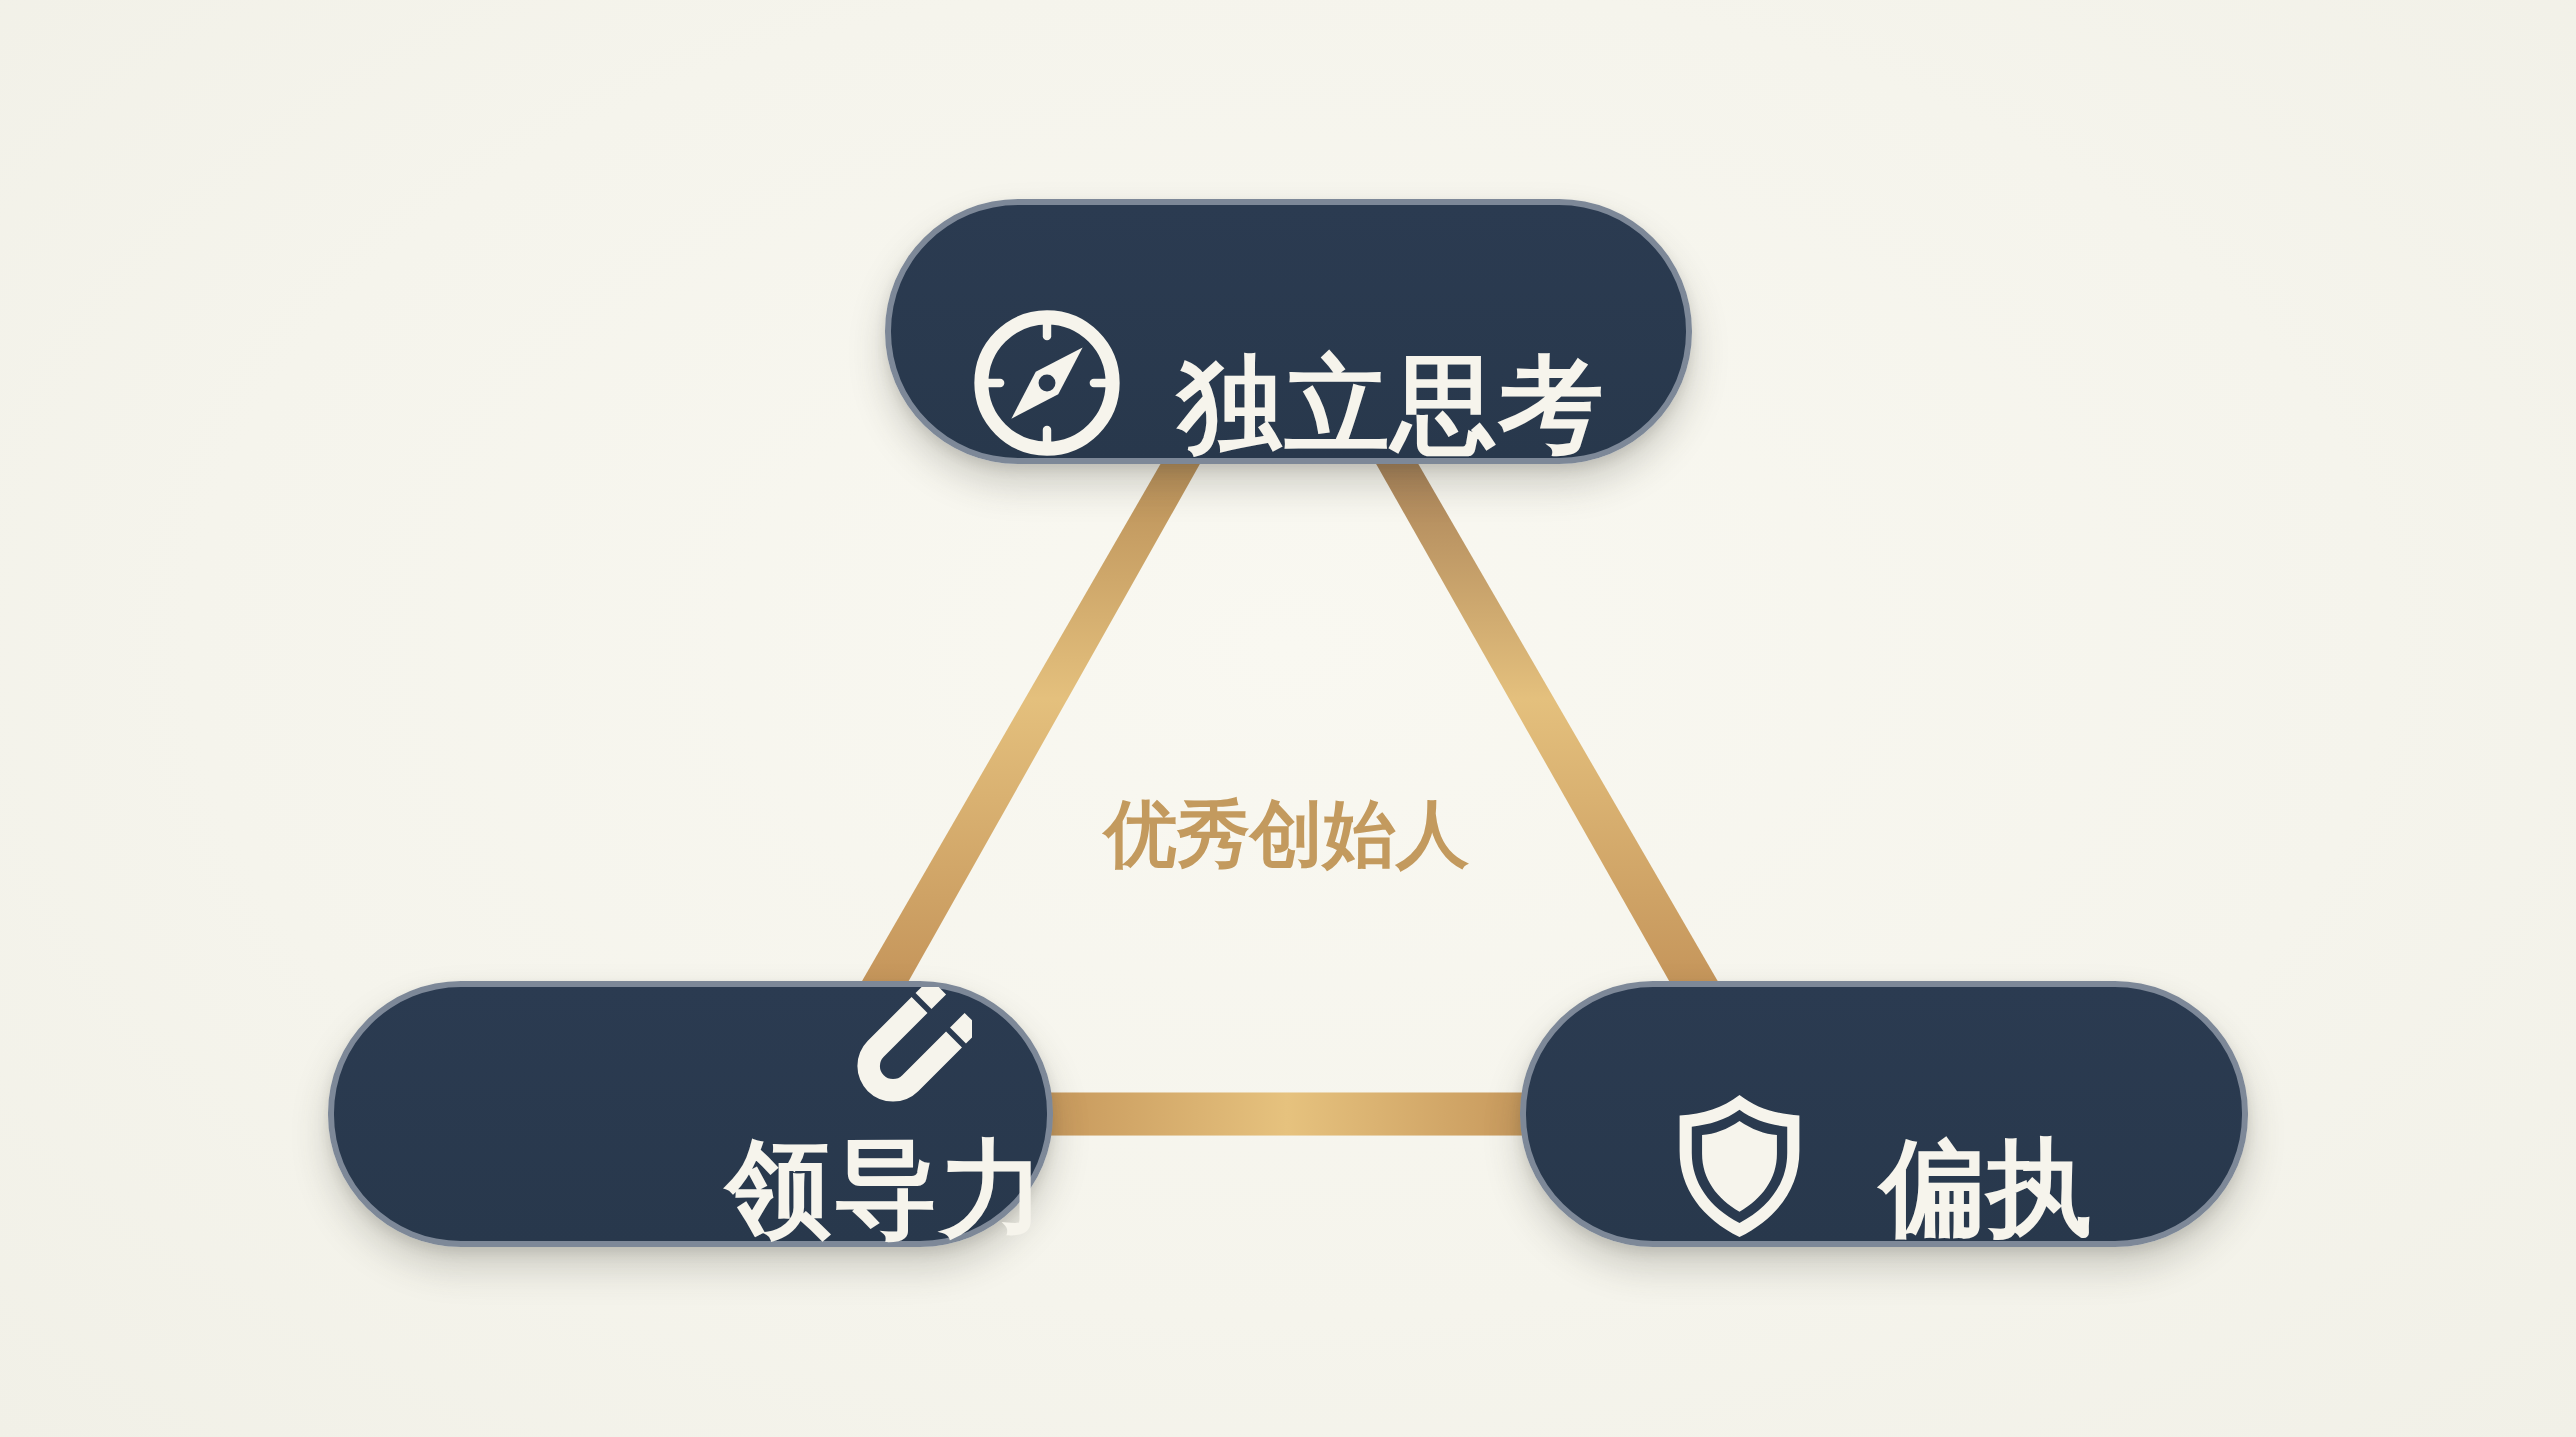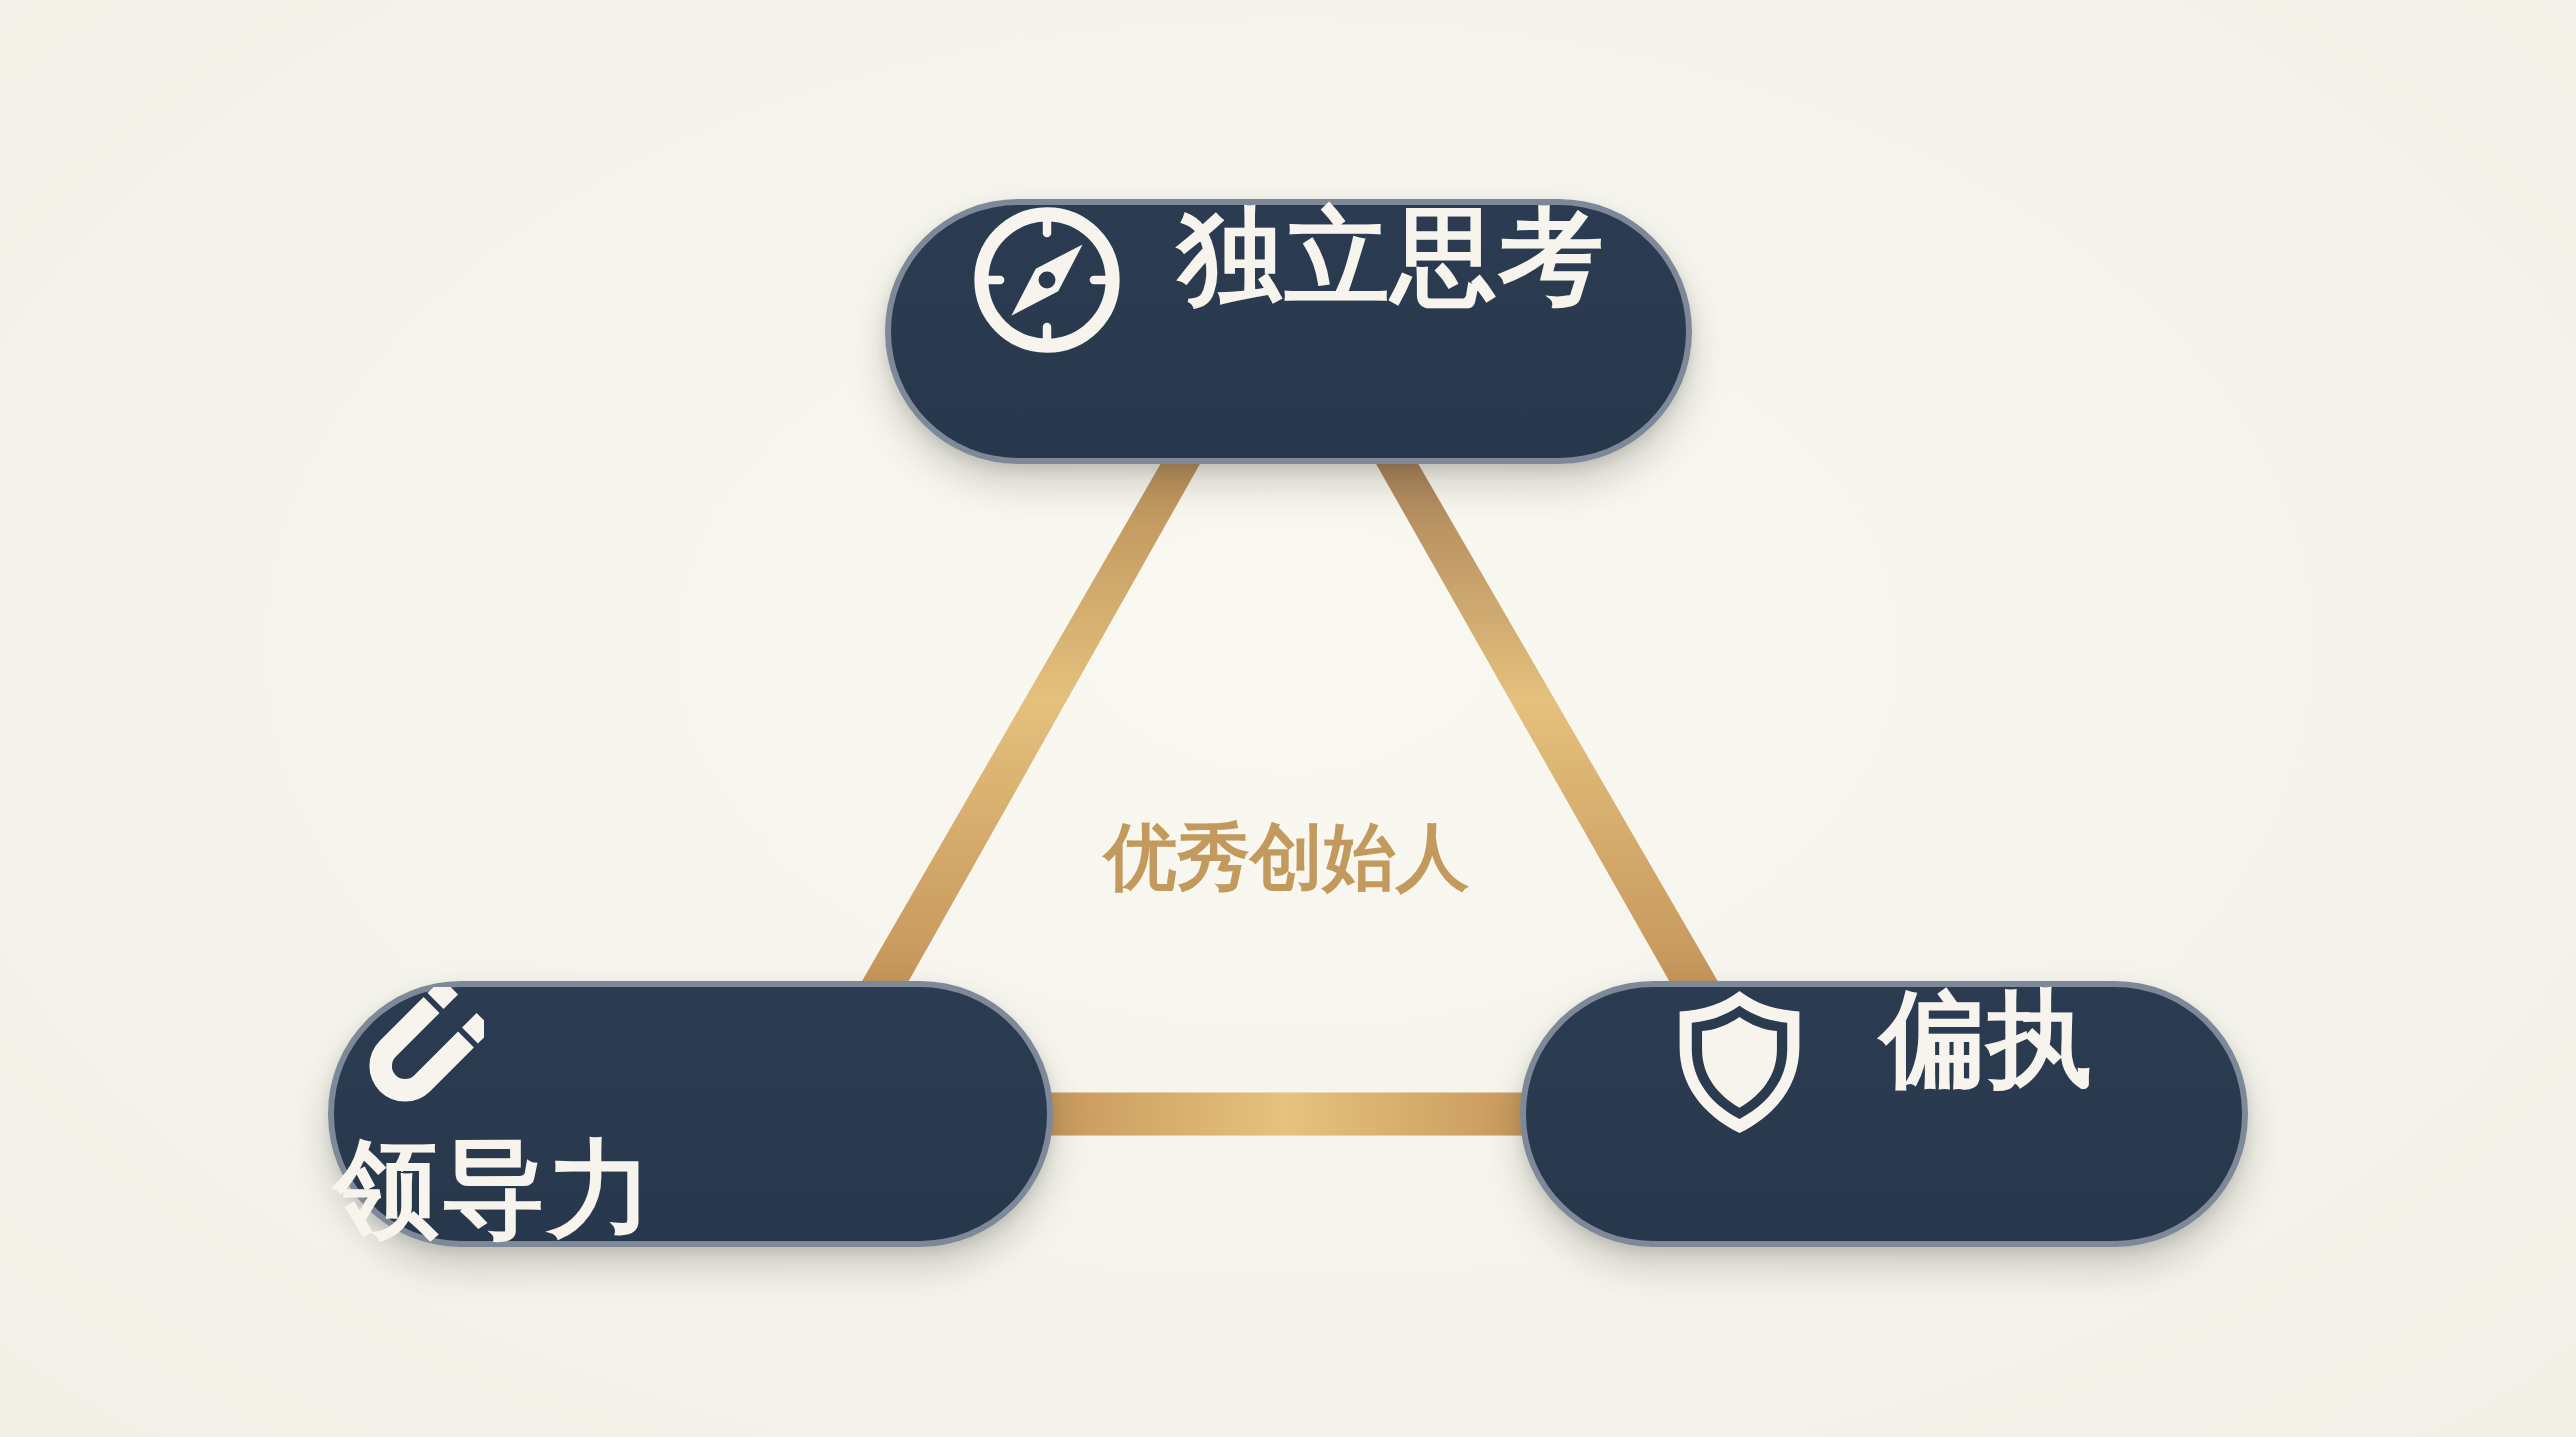--- a/index.html
+++ b/index.html
@@ -25,21 +25,21 @@
       width: 2576px; height: 1438px;
     }
     .pill {
       position: absolute;
       box-sizing: border-box;
       background: linear-gradient(180deg, #2b3b51 0%, #28384c 100%);
       border: 6.6px solid #7d8898;
       border-radius: 133px / 132px;
       box-shadow: 0 20.6px 37px rgba(60, 60, 50, 0.22), 0 5.6px 11.2px rgba(60, 60, 50, 0.12);
       display: flex;
-      align-items: flex-start;
+      align-items: flex-end;
       justify-content: center;
       color: #f6f4ec;
     }
     .pill .icon {
       flex: 0 0 auto;
       display: flex;
       align-items: center;
       justify-content: center;
     }
     .pill .label {
@@ -56,21 +56,21 @@
 
     #pill-left { left: 328px; top: 981px; width: 725px; height: 266px; flex-direction: column; }
     #pill-left .icon { width: 150px; height: 150px; margin-right: 75px; }
 
     #pill-right { left: 1520px; top: 981px; width: 728px; height: 266px; }
     #pill-right .icon { width: 131px; height: 150px; margin-right: 75px; }
 
     .center-label {
       position: absolute;
       left: 1076px;
-      top: 813px;
+      top: 790px;
       width: 421px;
       text-align: center;
       font-family: "DejaVu Serif", "Liberation Serif", serif;
       font-weight: bold;
       font-size: 73px;
       line-height: 1.2;
       letter-spacing: 0px;
       color: #c39a5e;
     }
   </style>

